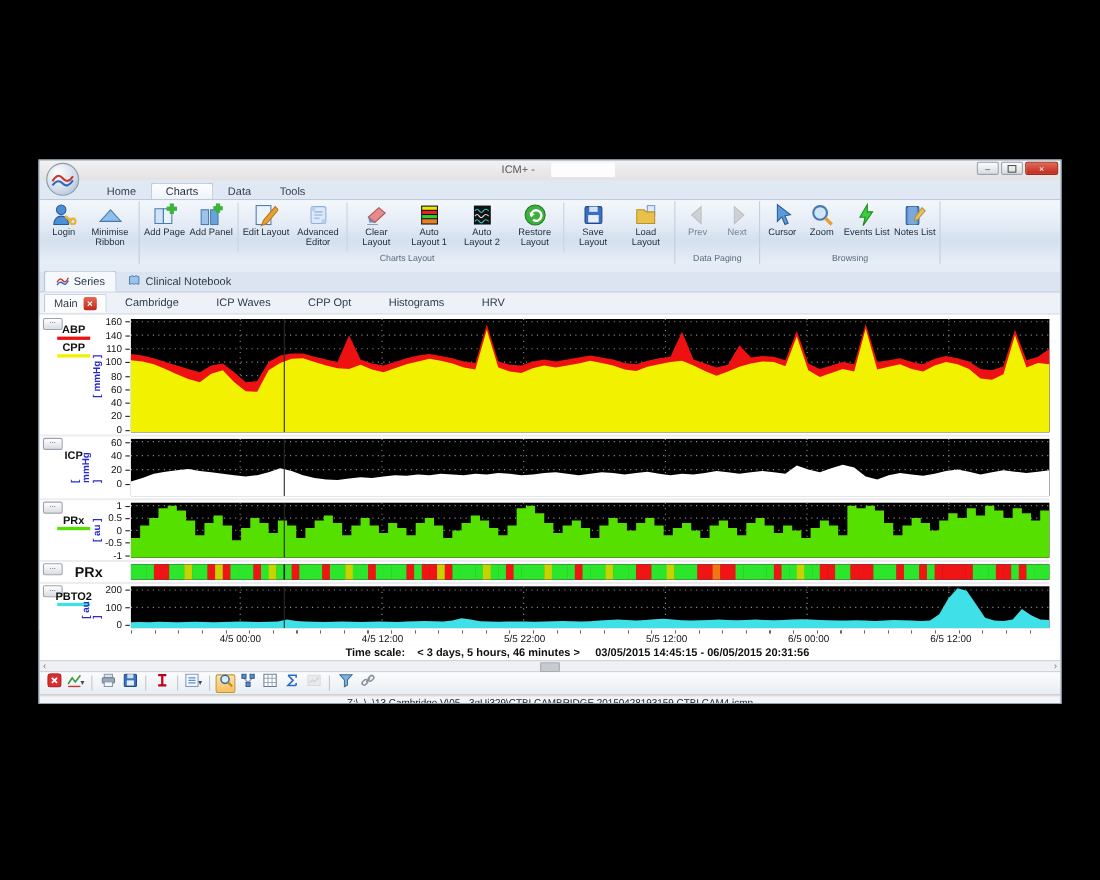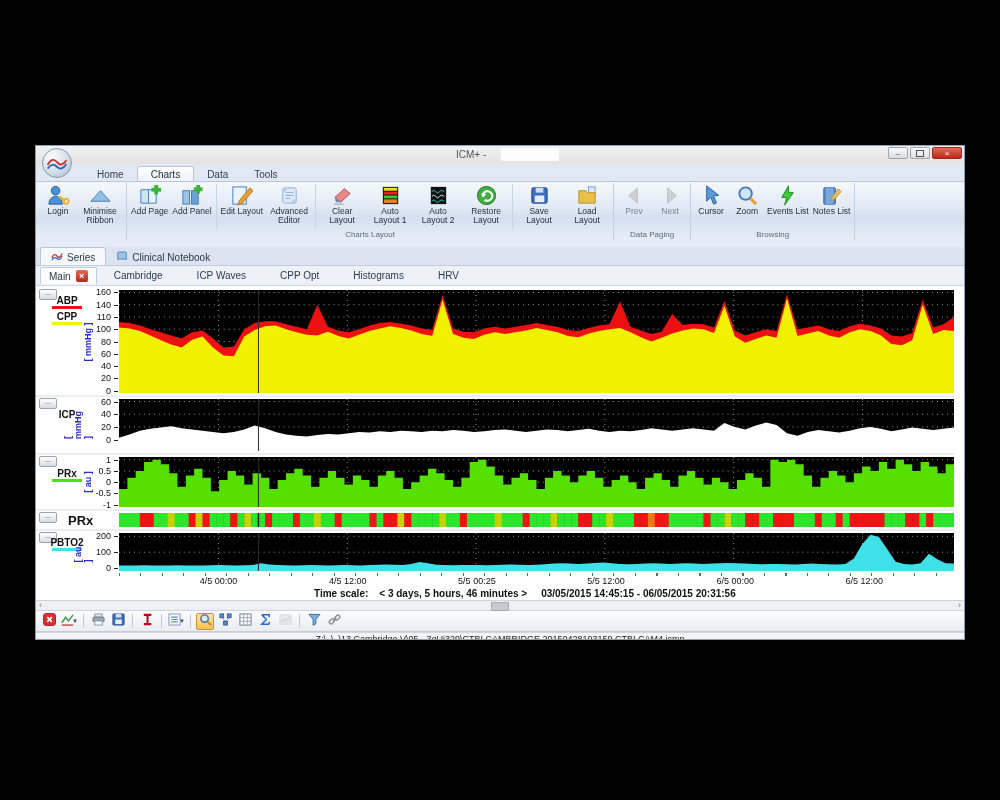--- a/index.html
+++ b/index.html
@@ -600,21 +600,21 @@
               <polygon points="0,38 0.0,32.6 8.4,32.5 16.7,32.6 25.1,32.3 33.5,32.5 41.9,32.6 50.2,32.5 58.6,32.3 67.0,32.5 75.3,32.6 83.7,32.5 92.1,32.3 100.4,32.1 108.8,32.3 117.2,32.5 125.5,32.3 133.9,32.1 142.3,30.2 150.7,31.5 159.0,32.1 167.4,32.3 175.8,32.5 184.1,32.3 192.5,32.1 200.9,32.3 209.3,32.5 217.6,32.3 226.0,32.1 234.4,32.3 242.7,32.5 251.1,32.1 259.5,31.8 267.8,31.5 276.2,31.8 284.6,32.1 292.9,31.0 301.3,29.0 309.7,30.2 318.1,31.8 326.4,32.1 334.8,32.3 343.2,32.1 351.5,32.0 359.9,32.1 368.3,32.3 376.7,32.1 385.0,31.8 393.4,31.5 401.8,31.8 410.1,32.1 418.5,31.8 426.9,31.2 435.2,30.6 443.6,30.2 452.0,30.6 460.4,31.0 468.7,30.6 477.1,29.9 485.5,29.4 493.8,30.2 502.2,30.9 510.6,31.2 518.9,30.9 527.3,30.6 535.7,30.2 544.1,30.6 552.4,30.9 560.8,30.6 569.2,30.2 577.5,30.6 585.9,30.9 594.3,30.6 602.6,30.2 611.0,29.9 619.4,30.2 627.8,30.6 636.1,30.9 644.5,31.2 652.9,31.0 661.2,30.9 669.6,31.2 678.0,31.5 686.3,31.0 694.7,30.6 703.1,30.9 711.4,31.2 719.8,31.5 728.2,31.0 736.6,25.5 744.9,11.2 753.3,1.7 761.7,4.1 770.0,16.0 778.4,28.7 786.8,31.0 795.1,31.5 803.5,30.2 811.9,20.7 820.3,26.3 828.6,30.2 837.0,30.6 837,38" fill="#40e0e8"></polygon>
               <line x1="139.779" y1="0" x2="139.779" y2="38" stroke="#2a2a2a" stroke-width="1"></line>
             </svg></div>
         </div>
       </div>
 
     <div class="timelabels" id="timeLabels">
       <div class="ruler"></div>
     <span class="tlabel" style="left: 182.603px;">4/5 00:00</span>
         <span class="tlabel" style="left: 311.752px;">4/5 12:00</span>
-        <span class="tlabel" style="left: 440.901px;">5/5 00:25</span>
+        <span class="tlabel" style="left: 440.901px;">5/5 22:00</span>
         <span class="tlabel" style="left: 570.05px;">5/5 12:00</span>
         <span class="tlabel" style="left: 699.199px;">6/5 00:00</span>
         <span class="tlabel" style="left: 828.348px;">6/5 12:00</span>
       </div>
 
     <div class="timescale">
       <span class="sp">Time scale:</span>
       <span class="v">&lt; 3 days, 5 hours, 46 minutes &gt;</span>
       <span class="r">03/05/2015 14:45:15 - 06/05/2015 20:31:56</span>
     </div>

